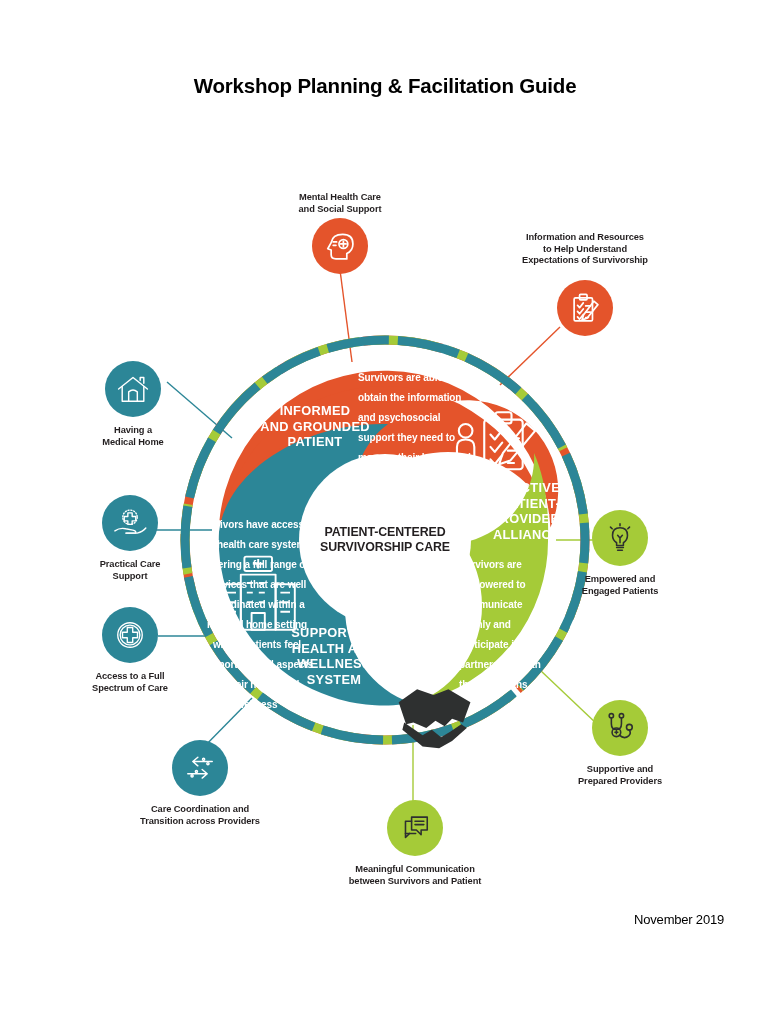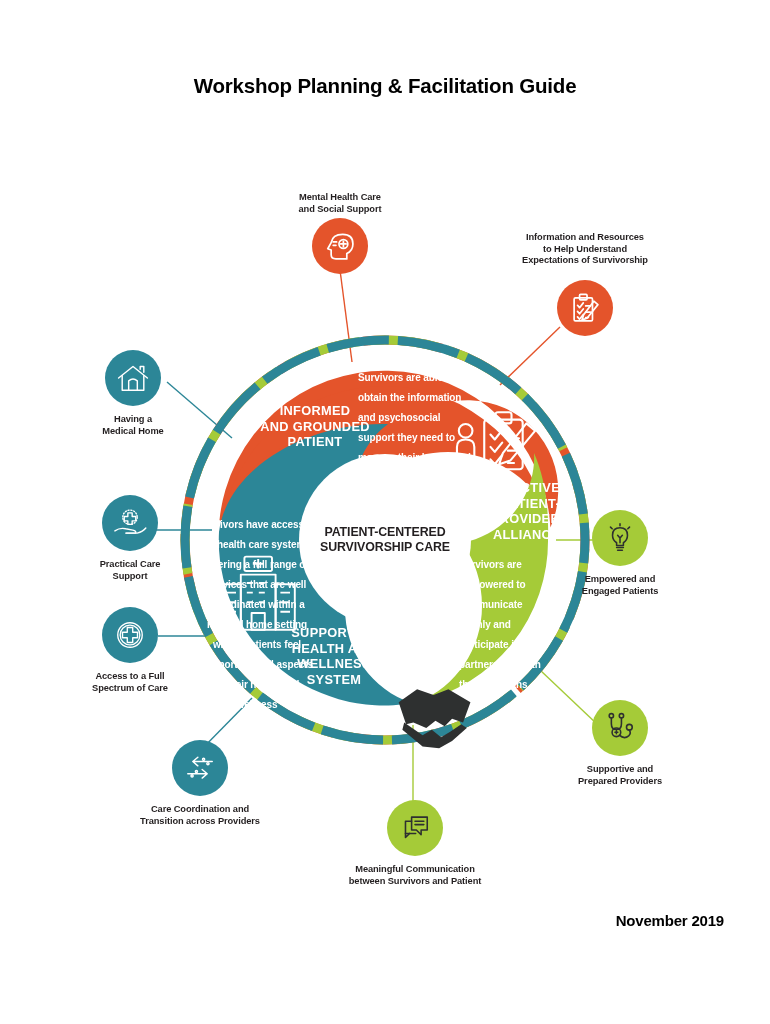--- a/index.html
+++ b/index.html
@@ -15,21 +15,21 @@
     position:absolute;left:0;top:72px;width:770px;
     text-align:center;color:#000;
     font-size:20.5px;font-weight:bold;line-height:28px;
     letter-spacing:-0.2px;
   }
   .title .l2{display:block;}
 
   
   .date{
     position:absolute;right:46px;top:912px;
-    font-size:15px;font-weight:bold;color:#000;
+    font-size:13px;font-weight:normal;color:#000;
     letter-spacing:-0.2px;
   }
 
   
   .diagram{position:absolute;left:0;top:170px;width:770px;height:730px;}
   .svgwrap{position:absolute;left:0;top:0;width:770px;height:730px;}
   svg{display:block;}
 
   
   .node{position:absolute;}
@@ -348,21 +348,21 @@
             <path d="M38 78 L70 78 Q86 74 94 64"></path>
           </g>
         </svg>
       </div>
       <div class="node-label" style="top:64px;">
         <span>Practical Care</span>
         <span>Support</span>
       </div>
     </div>
 
-    <div class="node below" style="left:68px;top:180px;width:130px;height:112px;">
+    <div class="node below" style="left:68px;top:191px;width:130px;height:112px;">
       <div class="bubble" style="width:56px;height:56px;background:#2C8697;">
         <svg width="36" height="36" viewBox="0 0 100 100">
           <g stroke="#fff" fill="none" stroke-width="4" stroke-linecap="round" stroke-linejoin="round">
             <path d="M10 50 L50 18 L90 50"></path>
             <path d="M20 44 L20 84 L80 84 L80 44"></path>
             <path d="M70 26 L70 18 L80 18 L80 34"></path>
             <path d="M38 84 L38 58 Q50 48 62 58 L62 84"></path>
           </g>
         </svg>
       </div>

